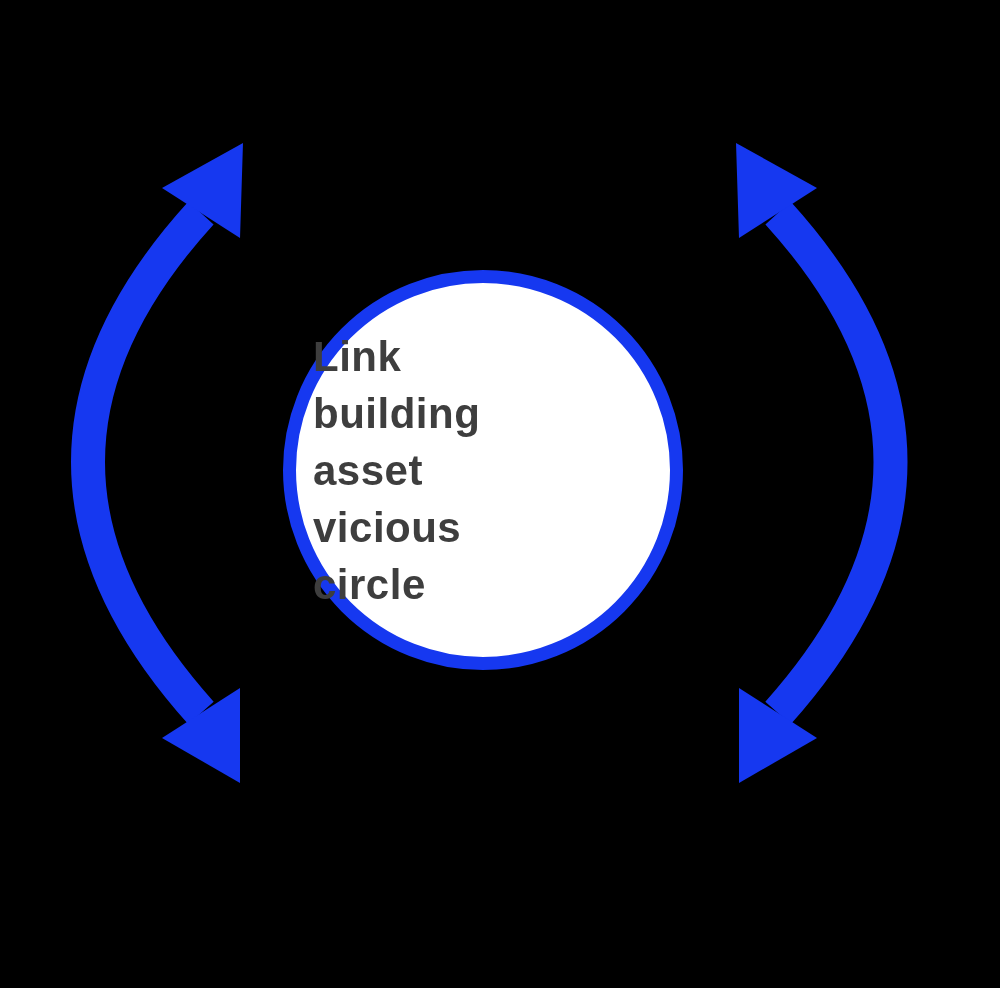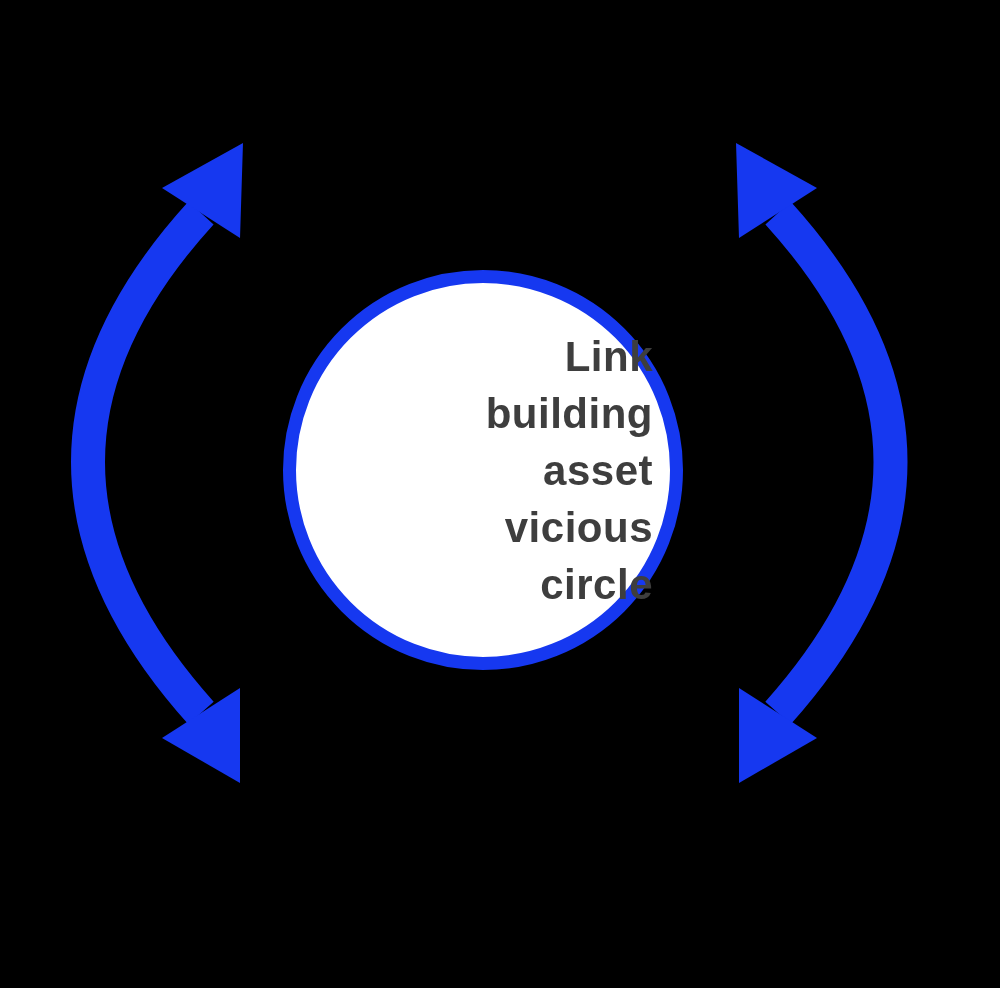--- a/index.html
+++ b/index.html
@@ -36,21 +36,21 @@
     fill: #FFFFFF;
     stroke: #1638F0;
     stroke-width: 13;
   }
   .circle-label {
     position: absolute;
     left: 483px;
     top: 470px;
     transform: translate(-50%, -50%);
     width: 340px;
-    text-align: right;
+    text-align: left;
     white-space: pre-line;
     font-weight: bold;
     font-size: 42px;
     line-height: 57px;
     color: #3E3E3E;
     letter-spacing: 0.5px;
   }
 </style>
 </head>
 <body>

